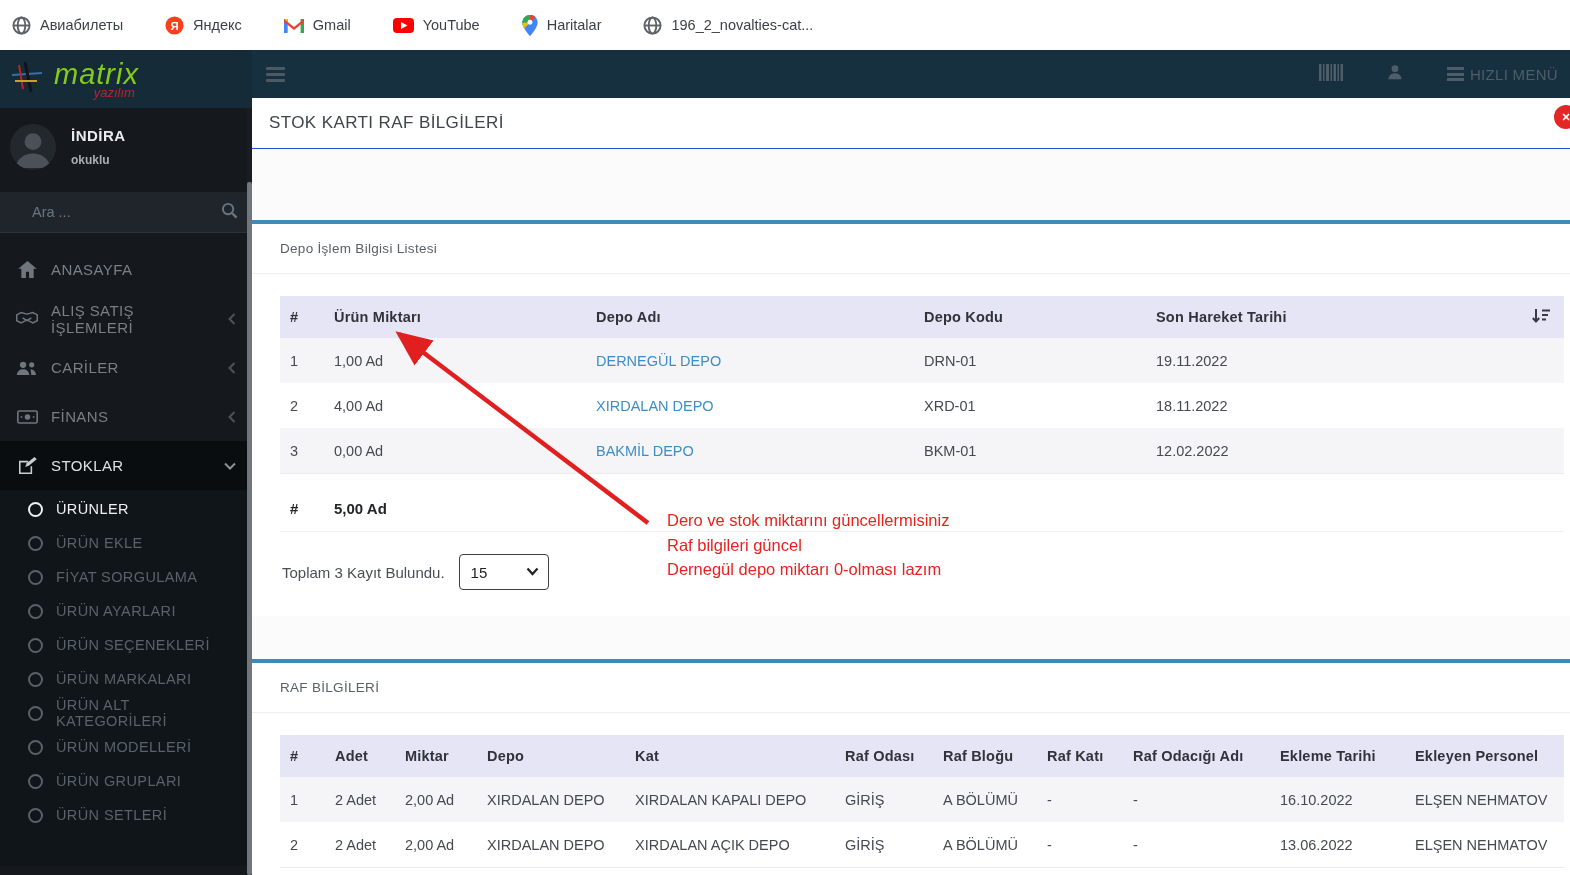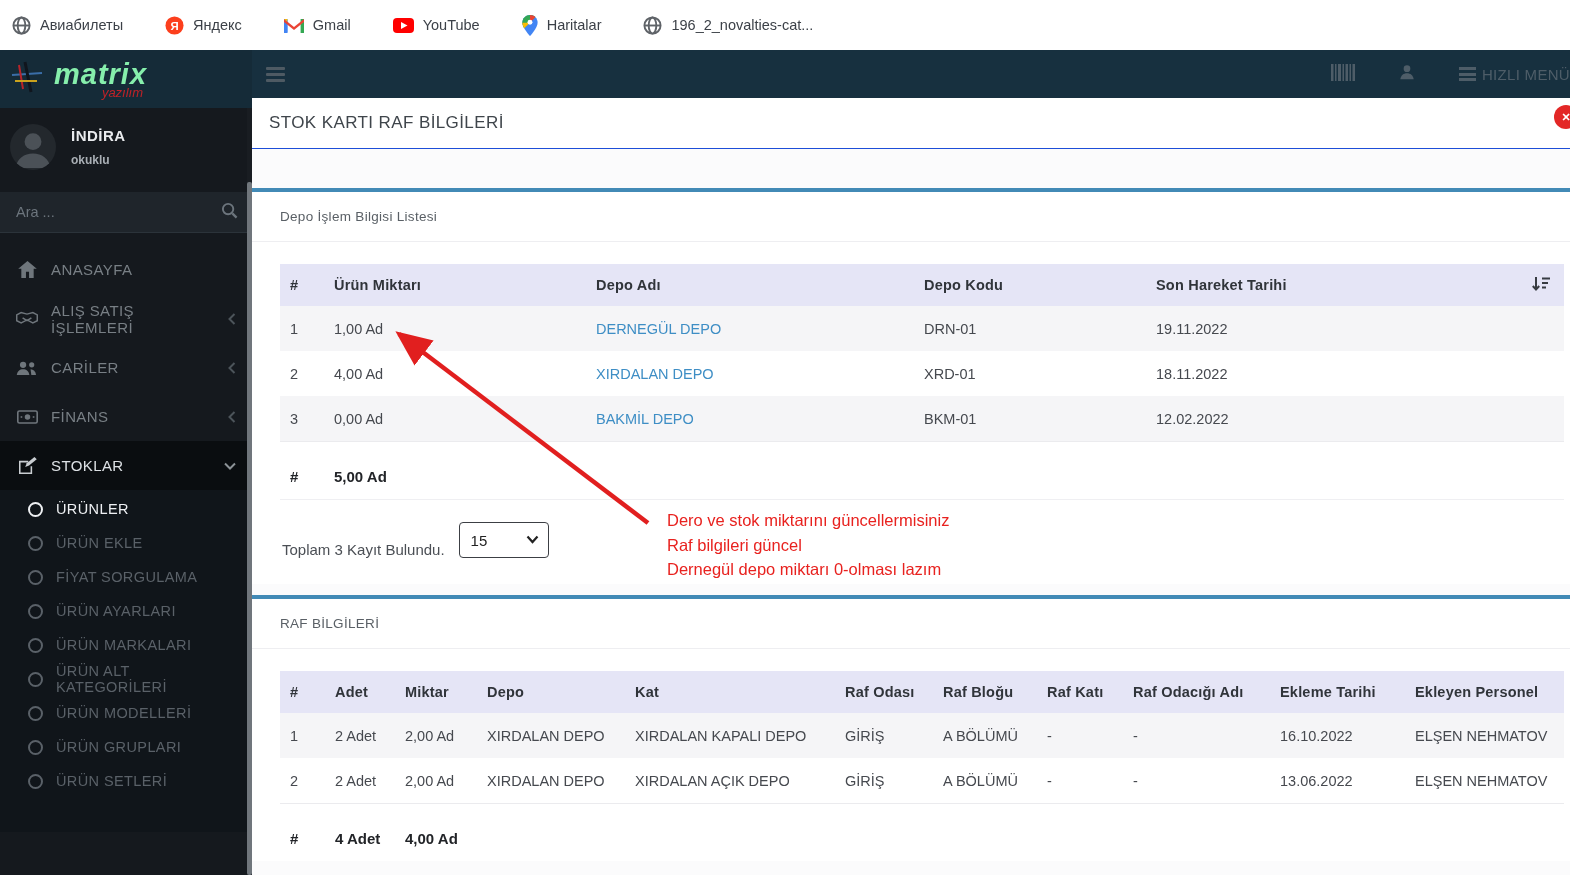--- a/index.html
+++ b/index.html
@@ -9,78 +9,78 @@
   .bkbar{position:absolute;top:0;left:0;right:0;height:50px;background:#fff;display:flex;
          align-items:center;padding-left:12px;gap:42px;z-index:3;}
   .tab-remnant{position:absolute;top:0;left:390px;right:0;height:7px;background:#e3e5e9;
          border-top-left-radius:9px;}
   .bookmark{display:flex;align-items:center;gap:9px;font-size:14.5px;color:#3c4148;cursor:pointer;}
   .bookmark svg{display:block;}
   
   .sidebar{position:absolute;top:50px;left:0;width:252px;bottom:0;background:#15191e;z-index:2;}
   .logo-block{height:58px;background:#152b38;display:flex;align-items:center;padding-left:10px;}
   .logo-text{margin-left:8px;line-height:1;}
-  .brand{font-size:29px;font-weight:bold;font-style:italic;color:#86efac;letter-spacing:1px;}
+  .brand{font-size:29px;font-weight:normal;font-style:italic;color:#84cc16;letter-spacing:1px;}
   .brand-sub{display:block;text-align:right;color:#bf2228;font-style:italic;font-size:13px;
          margin-top:-3px;padding-right:4px;}
   .user-block{display:flex;align-items:center;gap:15px;padding:16px 14px 14px 10px;}
   .avatar{width:46px;height:46px;border-radius:50%;background:#23282d;overflow:hidden;flex:none;}
   .uname{font-size:15px;font-weight:bold;color:#e9ebee;letter-spacing:.5px;}
   .usub{font-size:12px;color:#a9afb5;margin-top:9px;font-weight:bold;}
   .search-row{margin-top:8px;height:40px;background:#1f252b;display:flex;align-items:center;
          padding:0 14px;border-bottom:1px solid #2b333a;}
   .search-input{flex:1;background:transparent;border:none;outline:none;color:#7dd3fc;
-         font-size:14.5px;font-family:inherit;}
+         font-size:14.5px;font-family:inherit;margin-left:16px;}
   .search-input::placeholder{color:#6c757d;}
   .menu{list-style:none;margin:12px 0 0;padding:0;}
   .menu-item{height:49px;display:flex;align-items:center;gap:13px;padding:0 16px;
          color:#787f85;font-size:15px;letter-spacing:.4px;cursor:pointer;}
   .menu-item .mi{width:22px;display:flex;justify-content:center;flex:none;}
   .menu-item .chev{margin-left:auto;display:flex;}
   .menu-item.active{background:#0a0d10;color:#dde1e5;}
   .submenu{list-style:none;margin:0;padding:2px 0 0;background:#10151a;}
   .sub-item{height:34px;display:flex;align-items:center;gap:13px;padding:0 16px 0 28px;
          color:#5a6168;font-size:14.5px;letter-spacing:.4px;cursor:pointer;}
   .sub-item .ring{width:11px;height:11px;border:2px solid currentColor;border-radius:50%;flex:none;}
   .sub-item.active{color:#eef0f3;}
   .sb-track{position:absolute;top:58px;right:0;width:5px;bottom:0;background:#191d22;}
   .sb-thumb{position:absolute;top:132px;right:0;width:5px;bottom:0;background:#70767c;border-radius:2px;}
   
   .topbar{position:absolute;top:50px;left:252px;right:0;height:48px;background:#17303f;
          display:flex;align-items:center;z-index:2;}
   .hamburger{margin-left:14px;cursor:pointer;}
   .hamburger div{width:19px;height:3px;background:#4e5a63;margin:3px 0;border-radius:1px;}
-  .top-right{display:flex;align-items:center;gap:44px;margin-left:auto;color:#4e5d68;}
+  .top-right{display:flex;align-items:center;gap:44px;margin-left:auto;margin-right:12px;color:#4e5d68;}
   .quickmenu{display:flex;align-items:center;gap:6px;font-size:15px;letter-spacing:.3px;cursor:pointer;}
   .qm-bars div{width:17px;height:3px;background:#4e5d68;margin:2.5px 0;}
   
   .content{position:absolute;top:98px;left:252px;right:0;bottom:0;background:#fbfbfc;overflow:hidden;}
   .titlebar{position:relative;height:50px;background:#fff;border-bottom:1px solid #1d4ed8;
          display:flex;align-items:center;padding-left:17px;}
   .page-title{font-size:17px;color:#3f454b;letter-spacing:.4px;}
   .close-btn{position:absolute;right:-8px;top:7px;width:24px;height:24px;border-radius:50%;
          background:#e32726;color:#fff;font-size:11px;font-weight:bold;display:flex;
          align-items:center;justify-content:center;cursor:pointer;}
   .gap39{height:39px;}
   .gap11{height:11px;}
-  .card{background:#fff;border-top:4px solid #428ab6;}
+  .card{background:#fff;border-top:4px solid #428ab6;margin-top:32px;}
   .card-header{height:49px;display:flex;align-items:center;padding-left:28px;font-size:13.5px;
          color:#5a6066;border-bottom:1px solid #eeeef1;letter-spacing:.3px;}
   .card-body{padding:22px 6px 0 28px;}
   table{width:100%;border-collapse:collapse;table-layout:fixed;font-size:14.5px;}
   thead th{background:#e5e5f6;height:42px;text-align:left;padding:0 10px;font-weight:bold;
          color:#30343a;letter-spacing:.2px;position:relative;overflow:hidden;white-space:nowrap;}
   tbody td{height:45px;padding:0 10px;color:#46494f;overflow:hidden;white-space:nowrap;}
   tbody tr:nth-child(odd){background:#f5f5f7;}
   tbody tr:last-child td{border-bottom:1px solid #ebebee;}
   a.depot-link{color:#3e8ec5;text-decoration:none;cursor:pointer;}
   tfoot td{padding:26px 10px 14px;font-weight:bold;color:#222428;font-size:15px;white-space:nowrap;}
   .t1 tfoot td{border-bottom:1px solid #efeff2;}
   .sort-wrap{position:absolute;right:14px;top:12px;cursor:pointer;}
-  .card-footer{display:flex;align-items:flex-end;gap:14px;padding:22px 16px 26px 30px;}
+  .card-footer{display:flex;align-items:center;gap:14px;padding:22px 16px 26px 30px;}
   .summary{font-size:15px;color:#4b4f55;}
   .select-box{position:relative;width:77px;height:34px;border:1.5px solid #3c3f44;border-radius:4px;
          display:flex;align-items:center;padding-left:11px;font-size:15px;color:#222;cursor:pointer;
          background:#fff;}
   .select-box svg{position:absolute;right:9px;top:12px;}
   
   .annot-svg{position:absolute;inset:0;z-index:6;pointer-events:none;}
   .annot-text{position:absolute;left:667px;top:508px;z-index:6;pointer-events:none;
          color:#e8221f;font-size:16.5px;line-height:24.5px;}
 </style>
@@ -266,20 +266,24 @@
           <span class="ring"></span>
           <span>ÜRÜN EKLE</span>
         </li>
         <li class="sub-item">
           <span class="ring"></span>
           <span>FİYAT SORGULAMA</span>
         </li>
         <li class="sub-item">
           <span class="ring"></span>
           <span>ÜRÜN AYARLARI</span>
+        </li>
+        <li class="sub-item">
+          <span class="ring"></span>
+          <span>ÜRÜN SEÇENEKLERİ</span>
         </li>
         <li class="sub-item">
           <span class="ring"></span>
           <span>ÜRÜN MARKALARI</span>
         </li>
         <li class="sub-item">
           <span class="ring"></span>
           <span>ÜRÜN ALT KATEGORİLERİ</span>
         </li>
         <li class="sub-item">

